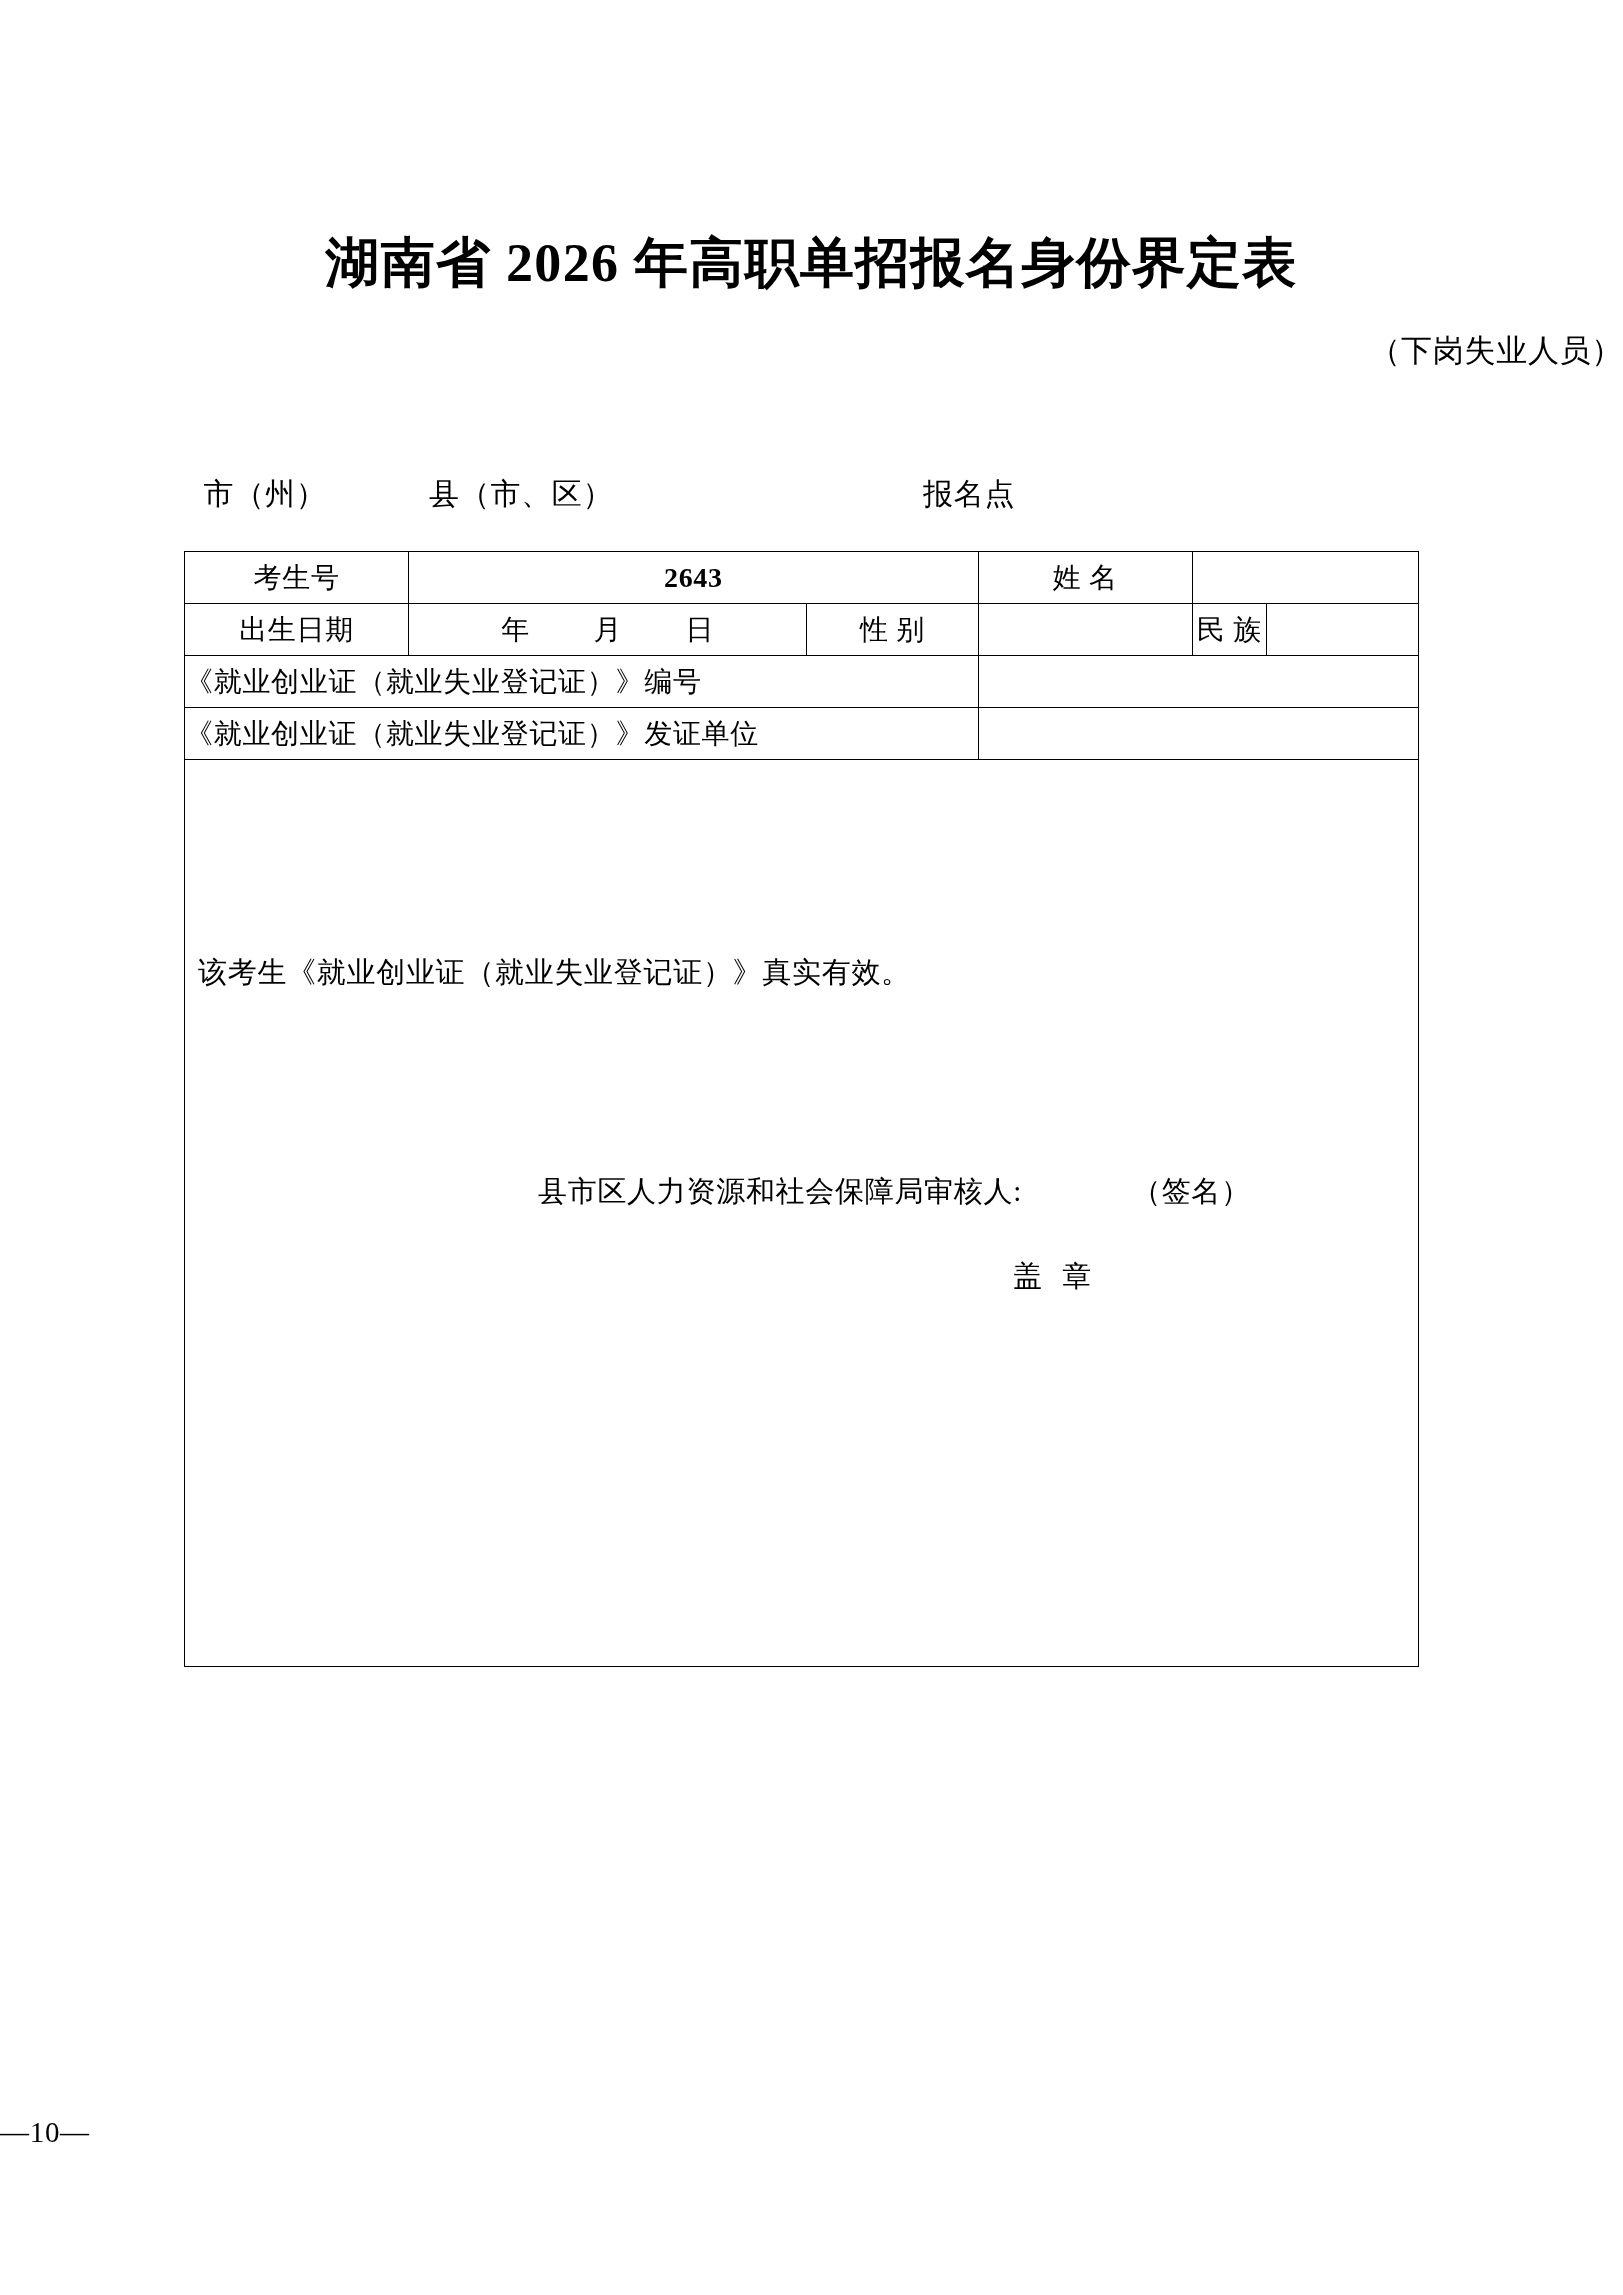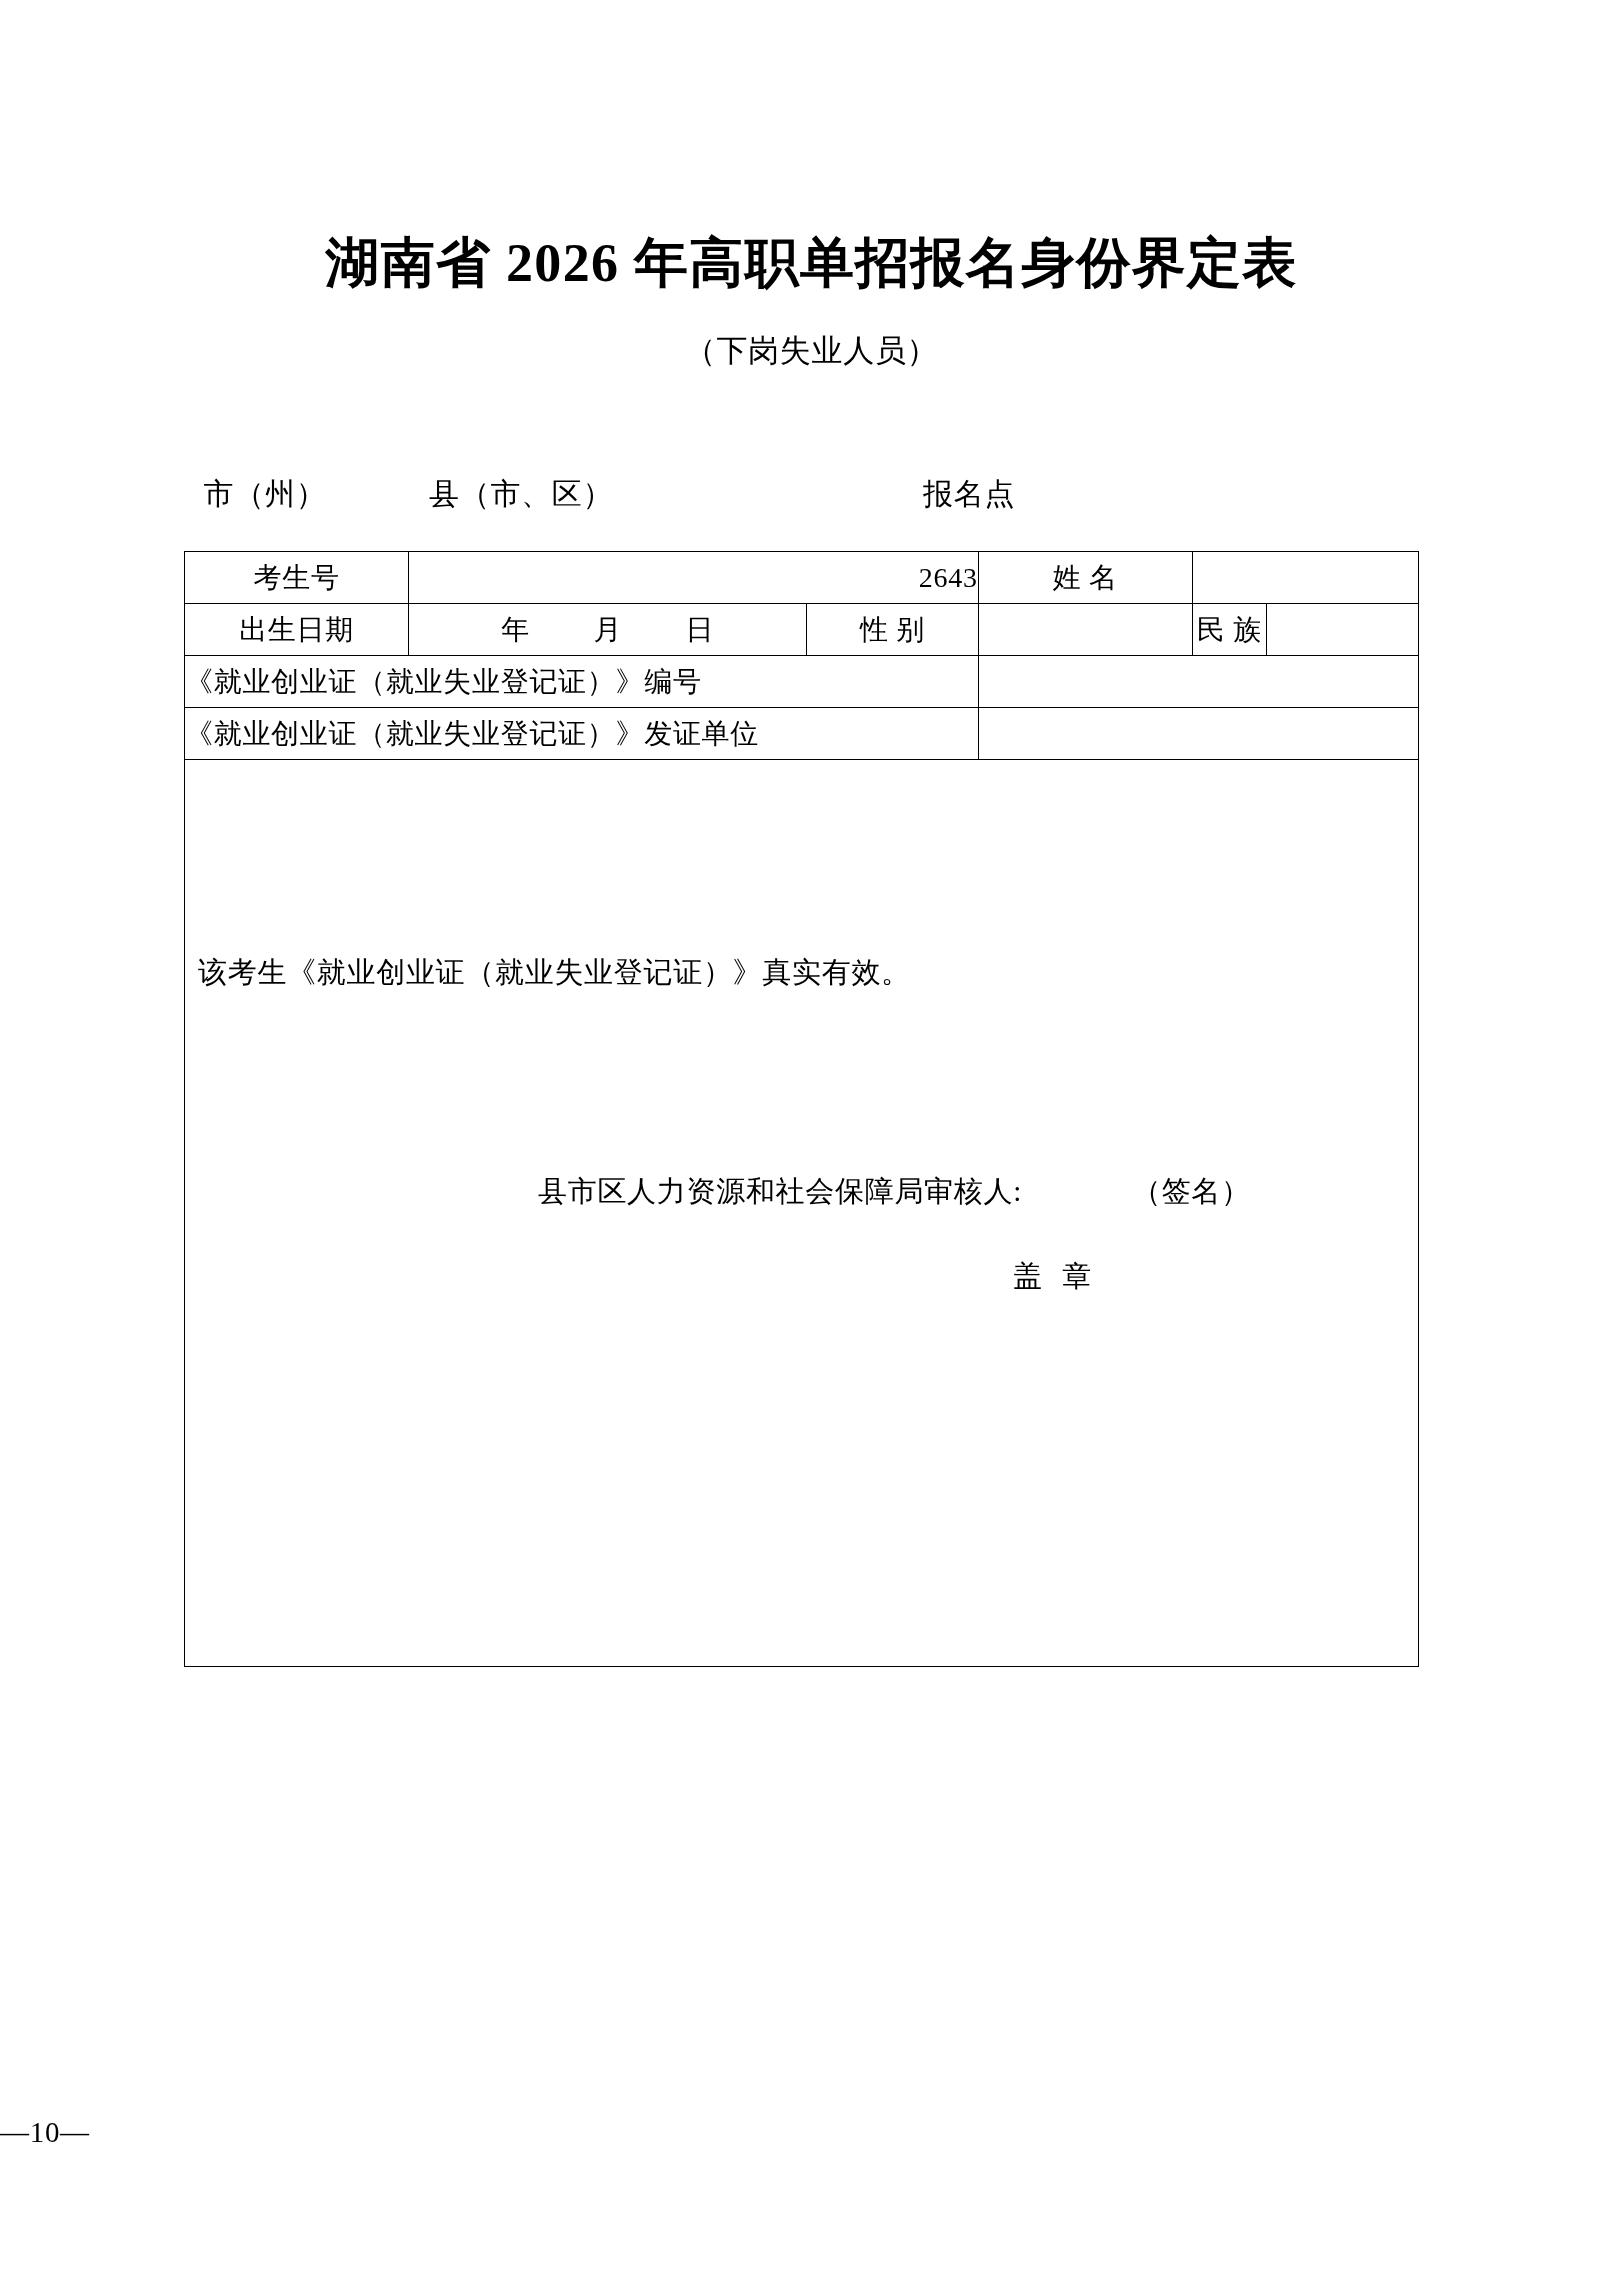--- a/index.html
+++ b/index.html
@@ -34,21 +34,21 @@
     font-weight: bold;
     letter-spacing: 1.3px;
     line-height: 1.15;
     white-space: nowrap;
   }
   .subtitle {
     position: absolute;
     left: 0;
     top: 332px;
     width: 1623px;
-    text-align: center;
+    text-align: right;
     font-size: 31px;
     letter-spacing: 0.7px;
     line-height: 1.2;
     white-space: nowrap;
   }
 
   
   .loc-row {
     position: absolute;
     left: 184px;
@@ -80,23 +80,24 @@
     vertical-align: middle;
     height: 51px;
     font-size: 28px;
     letter-spacing: 0.7px;
   }
   .lbl {
     text-align: center;
     white-space: nowrap;
   }
   .val {
-    text-align: right;
+    text-align: center;
     padding-left: 10.5px;
     white-space: nowrap;
+    font-weight: bold;
   }
   .val-blank { }
 
   .cell-ymd {
     text-align: center;
     letter-spacing: 0.7px;
     white-space: nowrap;
   }
   .cell-ymd span { display: inline-block; }
   .ymd-gap { width: 48px; }

